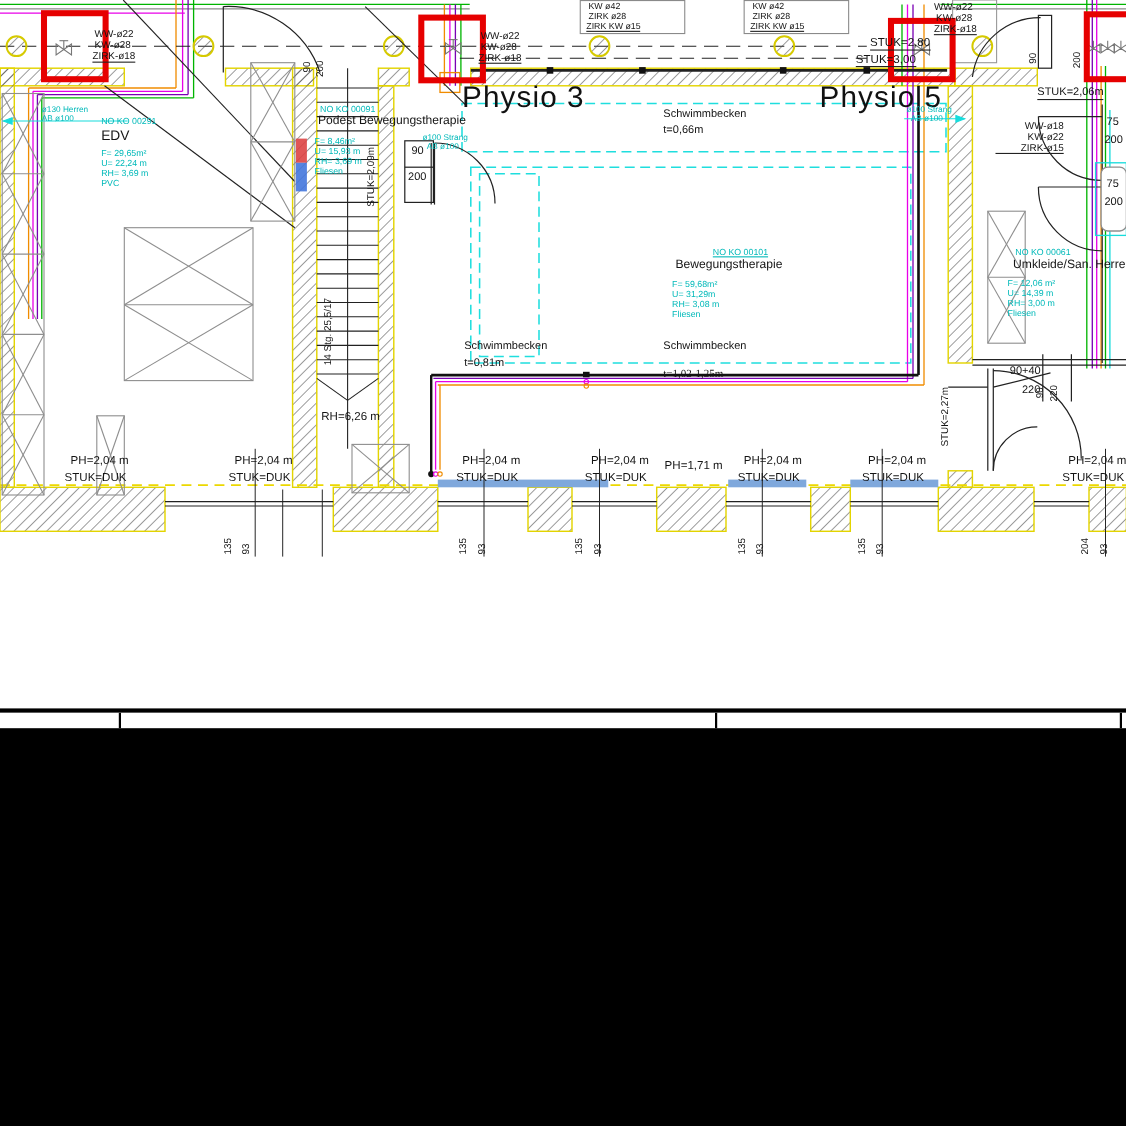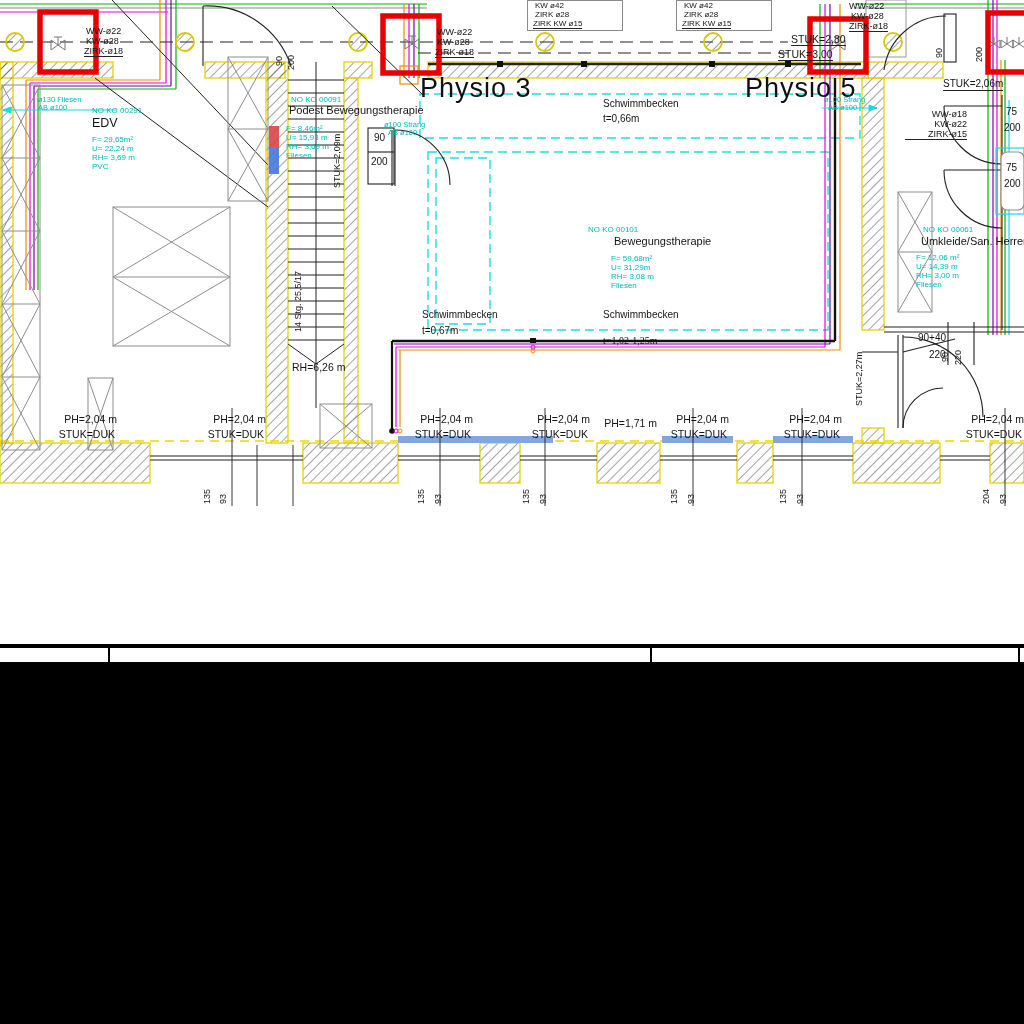--- a/index.html
+++ b/index.html
@@ -357,70 +357,70 @@
 <div class="lbl f105 u" style="left:771px;top:34px;margin-left:20px;">STUK=2,80</div>
 <div class="lbl f105 u" style="left:778px;top:49px;">STUK=3,00</div>
 <div class="lbl f10 u" style="left:943px;top:79px;">STUK=2,06m</div>
 
 <div class="lbl f26" style="left:420px;top:74px;">Physio 3</div>
 <div class="lbl f26" style="left:729px;top:74px;margin-left:16px;">Physio 5</div>
 
 <div class="lbl f10" style="left:603px;top:99px;">Schwimmbecken</div>
 <div class="lbl f10" style="left:603px;top:114px;">t=0,66m</div>
 <div class="lbl f10" style="left:422px;top:310px;">Schwimmbecken</div>
-<div class="lbl f10" style="left:422px;top:326px;">t=0,67m</div>
+<div class="lbl f10" style="left:422px;top:326px;">t=0,81m</div>
 <div class="lbl f10" style="left:603px;top:310px;">Schwimmbecken</div>
 <div class="lbl f10" style="left:603px;top:336px;font-family:Liberation Serif, serif;">t=1,02-1,25m</div>
 
 <div class="lbl f8 cy" style="left:92px;top:107px;">NO KO 00291</div>
 <div class="lbl f12" style="left:92px;top:117px;">EDV</div>
 <div class="lbl f8 cy" style="left:92px;top:136px;">F=  29,65m²</div>
 <div class="lbl f8 cy" style="left:92px;top:145px;">U=  22,24 m</div>
 <div class="lbl f8 cy" style="left:92px;top:154px;">RH=  3,69 m</div>
 <div class="lbl f8 cy" style="left:92px;top:163px;">PVC</div>
 
 <div class="lbl f8 cy" style="left:291px;top:96px;">NO KO 00091</div>
 <div class="lbl f11" style="left:289px;top:105px;">Podest Bewegungstherapie</div>
 <div class="lbl f8 cy" style="left:286px;top:125px;">F=  8,46m²</div>
 <div class="lbl f8 cy" style="left:286px;top:134px;">U=  15,93 m</div>
 <div class="lbl f8 cy" style="left:286px;top:143px;">RH=  3,69 m</div>
 <div class="lbl f8 cy" style="left:286px;top:152px;">Fliesen</div>
 
-<div class="lbl f8 cy" style="left:588px;top:226px;">NO KO 00101</div>
+<div class="lbl f8 cy" style="left:648px;top:226px;text-decoration:underline;">NO KO 00101</div>
 <div class="lbl f11" style="left:614px;top:236px;">Bewegungstherapie</div>
 <div class="lbl f8 cy" style="left:611px;top:255px;">F=  59,68m²</div>
 <div class="lbl f8 cy" style="left:611px;top:264px;">U=  31,29m</div>
 <div class="lbl f8 cy" style="left:611px;top:273px;">RH=  3,08 m</div>
 <div class="lbl f8 cy" style="left:611px;top:282px;">Fliesen</div>
 
 <div class="lbl f8 cy" style="left:923px;top:226px;">NO KO 00061</div>
 <div class="lbl f11" style="left:921px;top:236px;">Umkleide/San. Herren</div>
 <div class="lbl f8 cy" style="left:916px;top:254px;">F=  12,06 m²</div>
 <div class="lbl f8 cy" style="left:916px;top:263px;">U=  14,39 m</div>
 <div class="lbl f8 cy" style="left:916px;top:272px;">RH=  3,00 m</div>
 <div class="lbl f8 cy" style="left:916px;top:281px;">Fliesen</div>
 
-<div class="lbl f7 cy" style="left:38px;top:96px;">ø130 Fliesen</div>
+<div class="lbl f7 cy" style="left:38px;top:96px;">ø130 Herren</div>
 <div class="lbl f7 cy" style="left:38px;top:104px;">AB ø100</div>
 <div class="lbl f7 cy" style="left:384px;top:121px;">ø100 Strang</div>
 <div class="lbl f7 cy" style="left:388px;top:129px;">AB ø100</div>
 <div class="lbl f7 cy" style="left:824px;top:96px;">ø100 Strang</div>
 <div class="lbl f7 cy" style="left:828px;top:104px;">AB ø100</div>
 
 <div class="lbl f10" style="left:374px;top:133px;">90</div>
 <div class="lbl f10" style="left:371px;top:157px;">200</div>
 <div class="lbl f10" style="left:1006px;top:107px;">75</div>
 <div class="lbl f10" style="left:1004px;top:123px;">200</div>
 <div class="lbl f10" style="left:1006px;top:163px;">75</div>
 <div class="lbl f10" style="left:1004px;top:179px;">200</div>
 <div class="lbl f10" style="left:918px;top:333px;">90+40</div>
 <div class="lbl f10" style="left:929px;top:350px;">220</div>
 
 <div class="rv f9" style="left:303px;top:322px;">14 Stg. 25,5/17</div>
-<div class="lbl f105" style="left:292px;top:362px;text-align:right;">RH=6,26 m</div>
+<div class="lbl f105" style="left:292px;top:374px;text-align:right;">RH=6,26 m</div>
 
 <div class="rv f9" style="left:342px;top:178px;">STUK=2,09m</div>
 <div class="rv f9" style="left:864px;top:396px;">STUK=2,27m</div>
 <div class="rv f9" style="left:284px;top:56px;">90</div>
 <div class="rv f9" style="left:296px;top:60px;">200</div>
 <div class="rv f9" style="left:944px;top:48px;">90</div>
 <div class="rv f9" style="left:984px;top:52px;">200</div>
 <div class="rv f9" style="left:950px;top:352px;">90</div>
 <div class="rv f9" style="left:963px;top:355px;">220</div>
 

